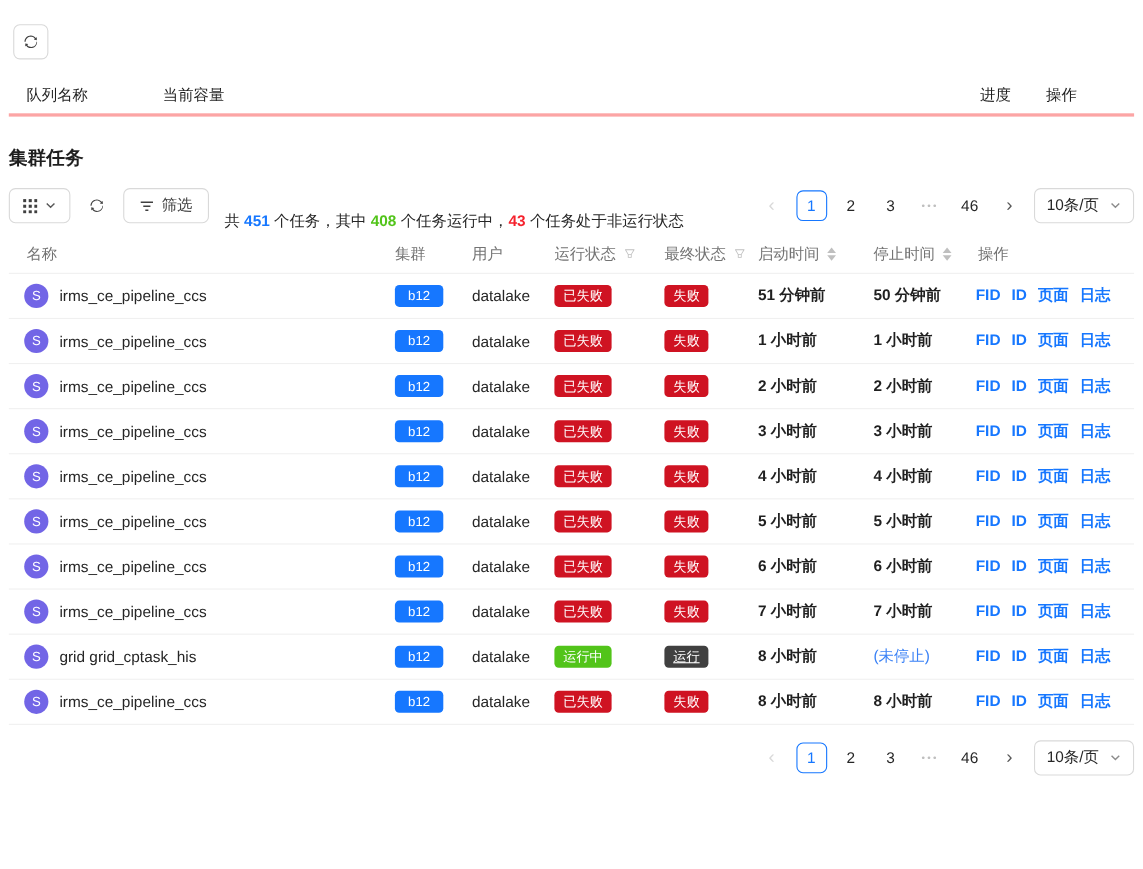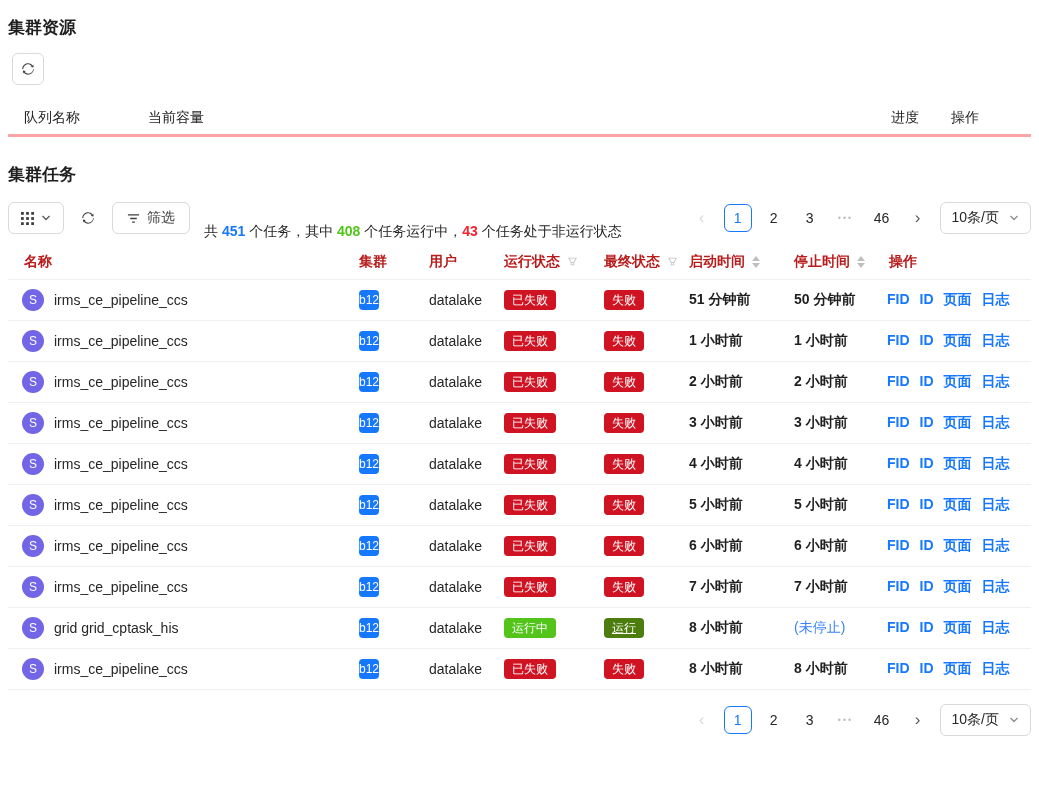--- a/index.html
+++ b/index.html
@@ -75,59 +75,58 @@
   }
 
   
   .ttable { margin-top: 10px; width: 100%; }
   .thead, .trow {
     display: grid;
     grid-template-columns: minmax(0,1fr) 70px 75px 100px 85px 105px 95px 150px;
     align-items: center;
     border-bottom: 1px solid #f0f0f0;
   }
-  .thead { height: 36px; font-weight: 700; color: #b91c1c; }
+  .thead { height: 36px; font-weight: 400; color: #737373; }
   .trow { height: 41px; }
   .hc { display: flex; align-items: center; }
   .hc.first { padding-left: 16px; }
   .hc.pad, .c.pad { padding-left: 8px; }
   .funnel { display: inline-flex; margin-left: 7px; cursor: pointer; }
   .sorter { display: inline-flex; flex-direction: column; margin-left: 7px; gap: 2px; cursor: pointer; }
   .tri { width: 0; height: 0; border-left: 4px solid transparent; border-right: 4px solid transparent; }
   .tri.up { border-bottom: 5px solid #bfbfbf; }
   .tri.down { border-top: 5px solid #bfbfbf; }
 
   .c.name { display: flex; align-items: center; gap: 10px; padding-left: 14px; min-width: 0; }
   .avatar {
     width: 22px; height: 22px; border-radius: 50%; background: var(--avatar);
     color: #fff; font-size: 12px; display: inline-flex; align-items: center;
     justify-content: center; flex: none;
   }
   .nm { white-space: nowrap; overflow: hidden; text-overflow: ellipsis; }
   .tag {
-    display: inline-block; padding: 2px 0; border-radius: 4px;
+    display: inline-block; padding: 2px 12px; border-radius: 4px;
     background: var(--primary); color: #fff; font-size: 12px; line-height: 16px;
   }
   .badge {
     display: inline-block; padding: 2px 8px; border-radius: 4px;
     color: #fff; font-size: 12px; line-height: 16px; white-space: nowrap;
   }
   .time { font-weight: 700; color: #1f1f1f; }
   .time.muted { font-weight: 400; color: #3b82f6; }
   .c.acts { display: flex; gap: 10px; padding-left: 6px; font-weight: bold; }
 
   .bottom-bar { display: flex; justify-content: flex-end; margin-top: 14px; }
   .bottom-bar .pager { margin-left: 0; }
 </style>
 </head>
 <body>
 
 <div class="wrap">
 
-  <h1 class="sec">集群资源</h1>
 
   <button class="btn square resources-refresh">
     <span style="display:inline-flex;">
       <svg width="14" height="14" viewBox="0 0 1024 1024" fill="#404040">
           <path d="M168 504.2c1-43.7 10-86.1 26.9-126 17.3-41 42.1-77.7 73.7-109.4S337 212.3 378 195c42.4-17.9 87.4-27 133.9-27s91.5 9.1 133.8 27c41 17.3 77.7 42.1 109.3 73.8 9.9 9.9 19.2 20.4 27.8 31.4l-60.2 47c-5.3 4.1-3.5 12.5 3 14.1l175.6 43c5 1.2 9.9-2.6 9.9-7.7l.8-180.9c0-6.7-7.7-10.5-12.9-6.3l-56.4 44.1C765.8 155.1 646.2 92 511.8 92 282.7 92 96.3 275.6 92 503.8a8 8 0 0 0 8 8.2h60c4.4 0 7.9-3.5 8-7.8zM956 512.2h-60c-4.4 0-7.9 3.5-8 7.8-1 43.7-10 86.1-26.9 126-17.3 41-42.1 77.7-73.7 109.4s-68.4 56.6-109.3 73.8c-42.4 17.9-87.4 27-133.9 27s-91.5-9.1-133.8-27c-41-17.3-77.7-42.1-109.3-73.8-9.9-9.9-19.2-20.4-27.8-31.4l60.2-47c5.3-4.1 3.5-12.5-3-14.1l-175.6-43c-5-1.2-9.9 2.6-9.9 7.7l-.8 180.9c0 6.7 7.7 10.5 12.9 6.3l56.4-44.1C258.2 868.9 377.8 932 512.2 932c229.2 0 415.5-183.7 419.8-411.8a8 8 0 0 0-8-8z"></path>
         </svg>
     </span>
   </button>
 
   <div class="rtable">
@@ -396,21 +395,21 @@
   </div>
 
   <div class="trow">
     <div class="c name">
       <span class="avatar">S</span>
       <span class="nm">grid grid_cptask_his</span>
     </div>
     <div class="c pad"><span class="tag">b12</span></div>
     <div class="c pad">datalake</div>
     <div class="c pad"><span class="badge" style="background: rgb(82, 196, 26);">运行中</span></div>
-    <div class="c pad"><span class="badge" style="background: #4d7c0f; text-decoration: underline;">运行</span></div>
+    <div class="c pad"><span class="badge" style="background: #404040; text-decoration: underline;">运行</span></div>
     <div class="c pad time">8 小时前</div>
     <div class="c pad time muted">(未停止)</div>
     <div class="c acts">
             <a class="link">FID</a>
             <a class="link">ID</a>
             <a class="link">页面</a>
             <a class="link">日志</a>
           </div>
   </div>
 

